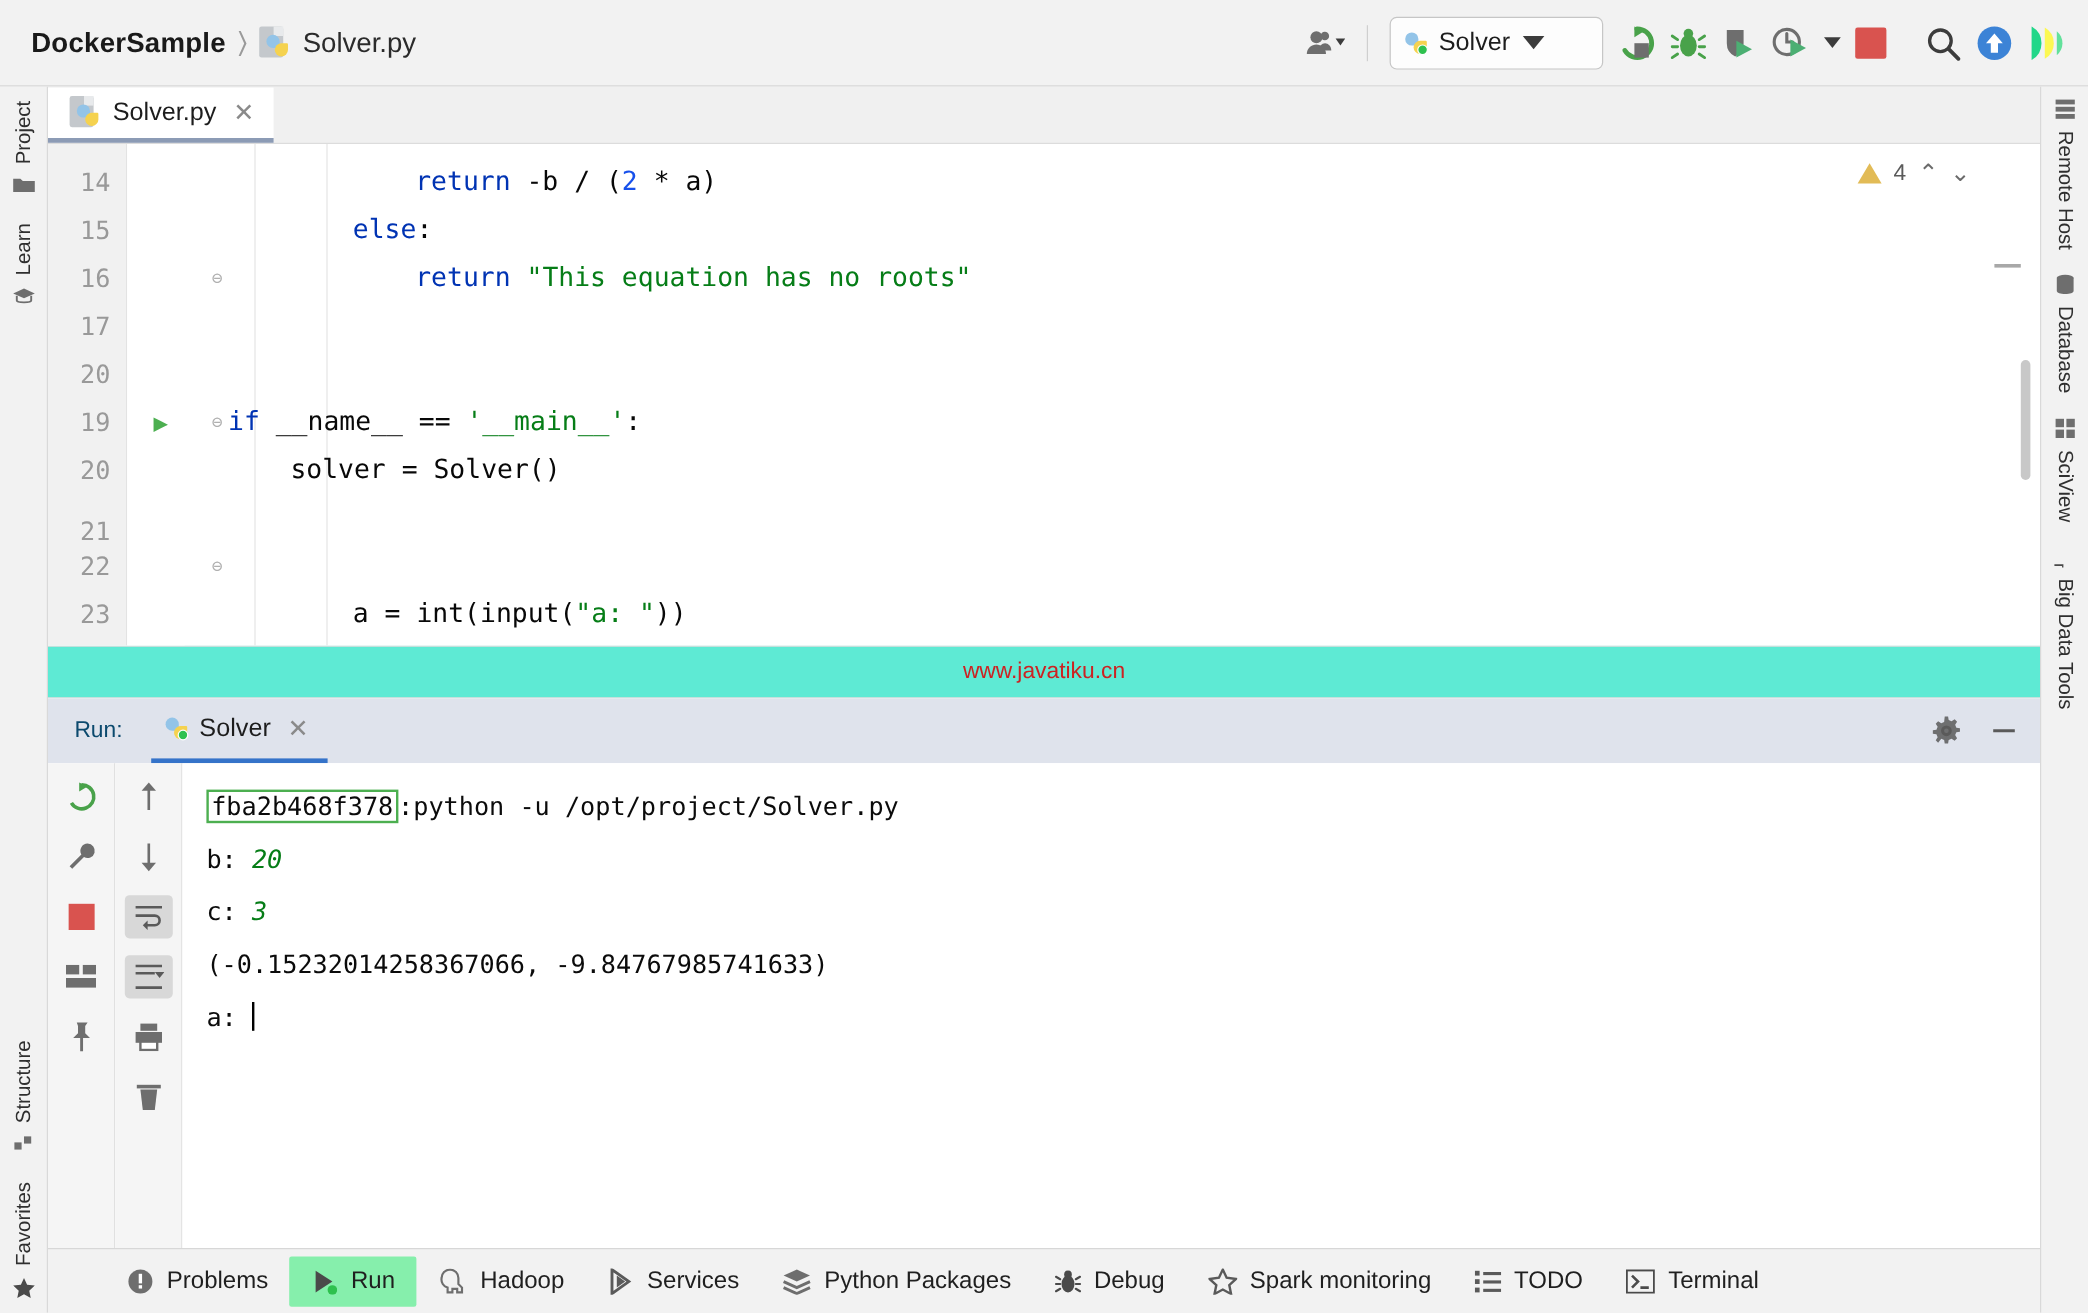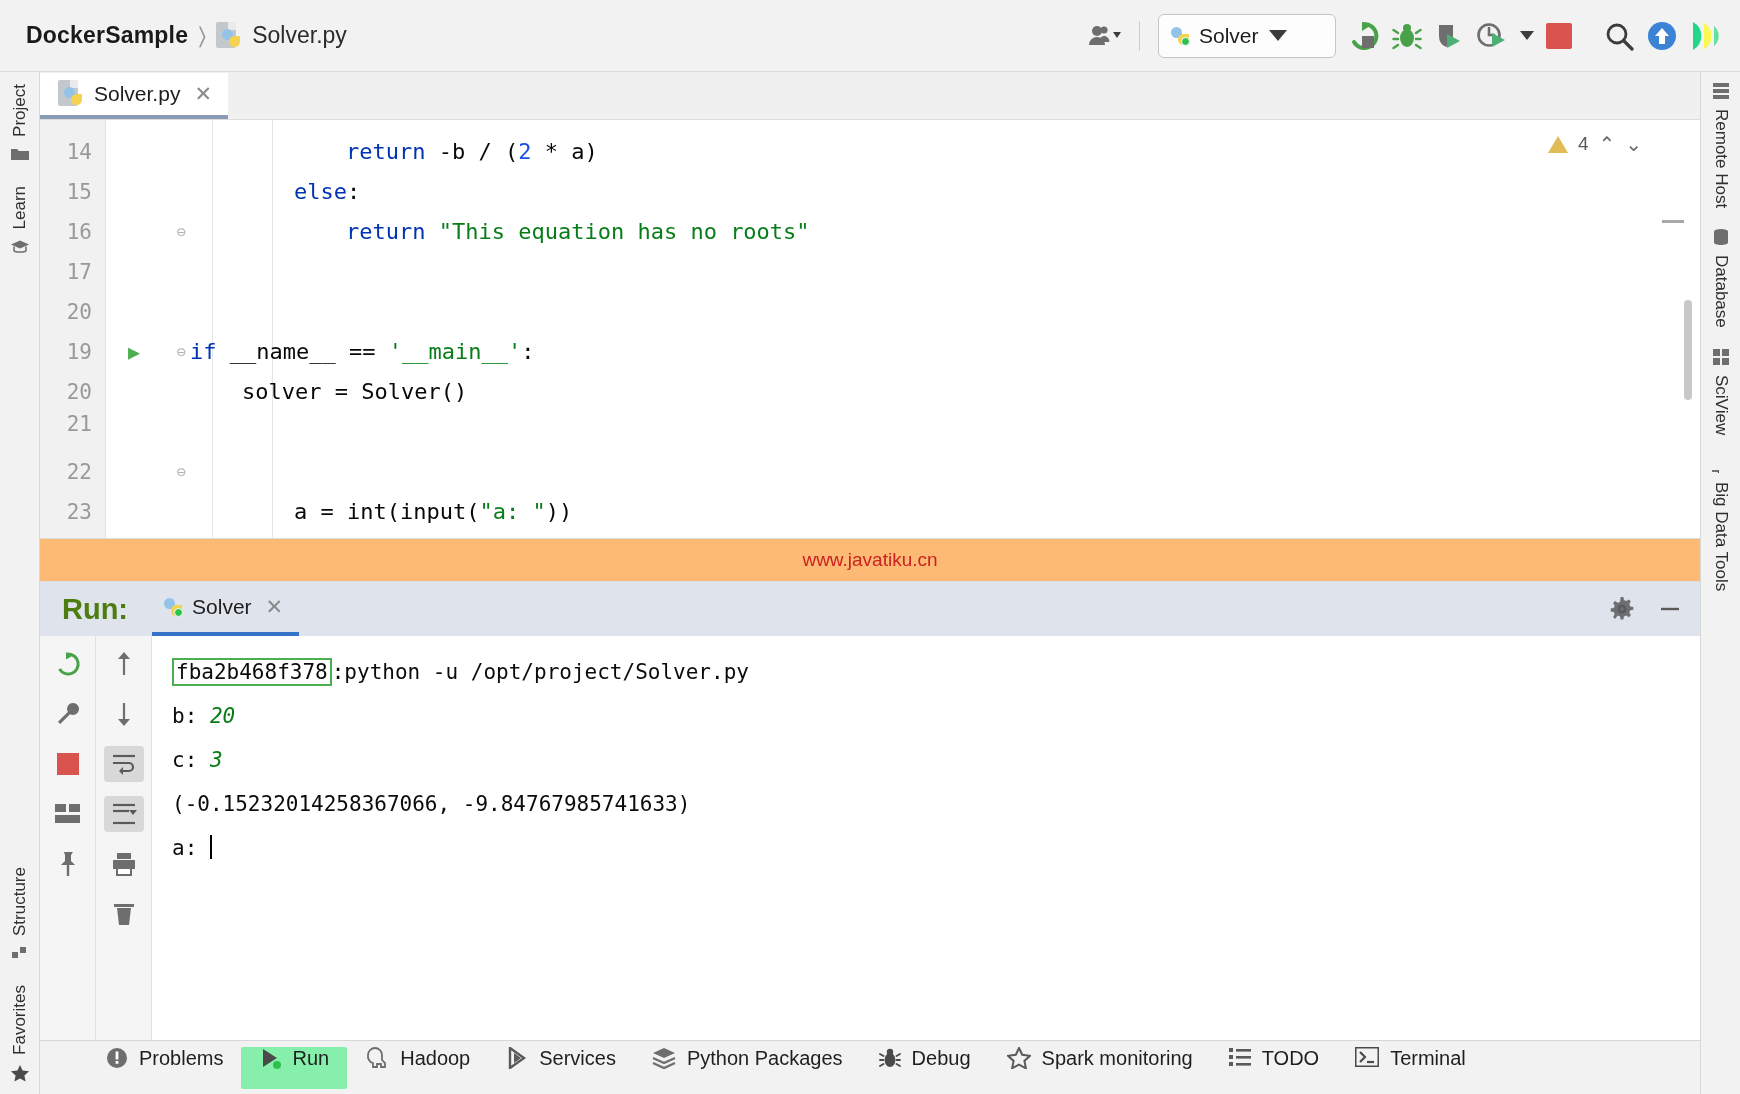--- a/index.html
+++ b/index.html
@@ -117,32 +117,32 @@
     font-size: 19px; color: #5a5a5a;
   }
   .warn-tri { width:0;height:0;border-left:10px solid transparent;border-right:10px solid transparent;border-bottom:17px solid #e2bb56; position:relative;}
   .chev { font-size: 20px; color: #6b6b6b; }
 
   .ed-scrollbar { position:absolute; right: 8px; top: 180px; width: 8px; height: 100px; background:#c8c8c8; border-radius:4px; }
   .ed-marker { position:absolute; right: 16px; top: 100px; width: 22px; height: 3px; background:#a8a8a8; }
 
   
   .watermark {
-    height: 44px; flex: 0 0 44px; background: #fdba74; display:flex; align-items:center; justify-content:center;
+    height: 44px; flex: 0 0 44px; background: #5eead4; display:flex; align-items:center; justify-content:center;
     border-top: 1px solid #dedede; border-bottom: 1px solid #dedede;
   }
   .watermark span { color: #cc2222; font-size: 19px; }
 
   
   .runwin { height: 458px; flex: 0 0 458px; display: flex; flex-direction: column; background:#fff; }
   .runhdr {
     height: 54px; flex: 0 0 54px; background: #dfe3ec; display: flex; align-items: center;
     padding: 0 16px 0 22px; gap: 6px;
   }
-  .runlabel { font-size: 29px; color: #4d7c0f; margin-right: 18px; font-weight: bold; }
+  .runlabel { font-size: 19px; color: #0c4a6e; margin-right: 18px; }
   .runtab {
     display:flex; align-items:center; gap:10px; height: 54px; padding: 0 12px;
     border-bottom: 4px solid #3573c9;
   }
   .runtab-label { font-size: 21px; color:#1d1d1d; }
   .runhdr-spacer{ flex:1 1 auto; }
 
   .runbody { flex: 1 1 auto; display: flex; min-height: 0; }
   .runtools {
     width: 56px; flex: 0 0 56px; background: #f5f5f5; border-right: 1px solid #e0e0e0;
@@ -161,21 +161,21 @@
   .cline { white-space: pre; }
   .cid { border: 2px solid #4caf50; padding: 0 2px; color: #0b0b0b; }
   .cin { color: #067d17; font-style: italic; }
   .caretbar { display:inline-block; width:2px; height:24px; background:#000; vertical-align:-4px; }
 
   
   .bottombar {
     height: 54px; flex: 0 0 54px; background: #f2f2f2; border-top: 1px solid #d7d7d7;
     display: flex; align-items: center; padding-left: 48px; gap: 0px;
   }
-  .bbtab { display:flex; align-items:flex-start; gap:11px; padding: 0 18px; height: 42px; font-size: 20px; color: #1f1f1f; }
+  .bbtab { display:flex; align-items:center; gap:11px; padding: 0 18px; height: 42px; font-size: 20px; color: #1f1f1f; }
   .bbtab.active { background: #86efac; border-radius: 2px; }
 
   
   .rrail {
     width: 40px; flex: 0 0 40px; background: #f2f2f2; border-left: 1px solid #d9d9d9;
     display: flex; flex-direction: column; align-items: center; padding-top: 10px; gap: 20px;
   }
   .rrail-item { writing-mode: vertical-rl; font-size: 17px; color: #2f2f2f; display:flex; align-items:center; gap:9px; }
   svg { display: block; }
 </style>
@@ -387,21 +387,21 @@
             <div class="ln" style="top: 200px;">
               <span class="lnum">19</span>
               <span class="runmark">▶</span>
               <span class="fold">⊖</span>
               <span class="codetext" style="padding-left: 0px;"><span class="kw">if</span><span> __name__ == </span><span class="str">'__main__'</span><span>:</span></span>
             </div>
             <div class="ln" style="top: 240px;">
               <span class="lnum">20</span>
               <span class="codetext" style="padding-left: 52px;"><span>solver = Solver()</span></span>
             </div>
-            <div class="ln" style="top: 272px;">
+            <div class="ln" style="top: 291px;">
               <span class="lnum">21</span>
               <span class="codetext" style="padding-left: 0px;"></span>
             </div>
             <div class="ln" style="top: 320px;">
               <span class="lnum">22</span>
               <span class="fold">⊖</span>
             </div>
             <div class="ln" style="top: 360px;">
               <span class="lnum">23</span>
               <span class="codetext" style="padding-left: 104px;"><span>a = </span><span>int</span><span>(</span><span>input</span><span>(</span><span class="str">"a: "</span><span>))</span></span>

